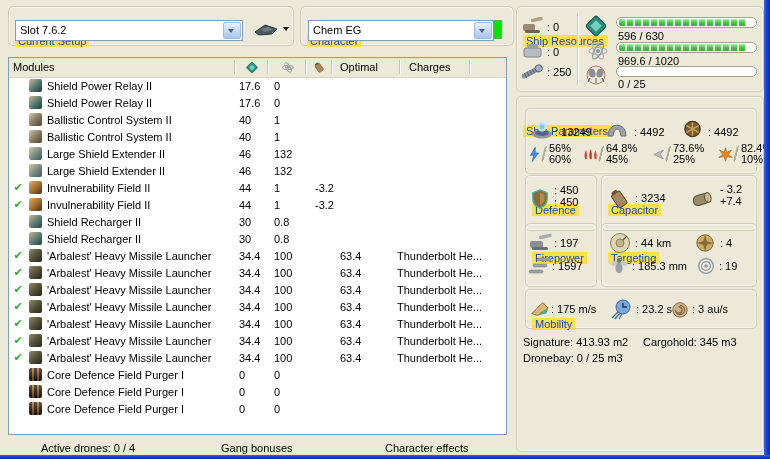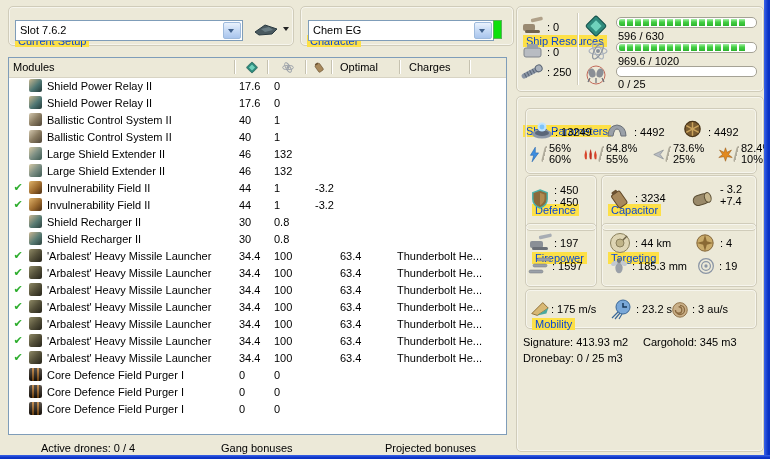--- a/index.html
+++ b/index.html
@@ -183,21 +183,21 @@
       </div>
       <div class="rescell" style="left:56px;top:34px">
         <svg width="16" height="17" viewBox="0 0 20 20">
           <path d="M4 16 Q2 10 5 4 Q7 9 6 16 Z" fill="#d8442a"></path>
           <path d="M10 16 Q8 9 11 3 Q13 9 12 16 Z" fill="#c03020"></path>
           <path d="M16 16 Q14 10 17 5 Q19 10 18 16 Z" fill="#d8442a"></path>
         </svg>
         <span class="rdiv"></span>
         <span class="rvals">
           <span>64.8%</span>
-          <span>55%</span>
+          <span>45%</span>
         </span>
       </div>
       <div class="rescell" style="left:124px;top:34px">
         <svg width="15" height="15" viewBox="0 0 20 20">
           <path d="M18 4 L5 10 L18 16 L13.5 10 Z" fill="#b8bcc2" stroke="#80858c" stroke-width=".8"></path>
         </svg>
         <span class="rdiv"></span>
         <span class="rvals">
           <span>73.6%</span>
           <span>25%</span>
@@ -547,17 +547,17 @@
     <span class="c-pg">0</span>
     <span class="c-cap"></span>
     <span class="c-opt"></span>
     <span class="c-chg"></span>
   </div>
       </div>
   </div>
 
   <span class="abs" style="left:41px;top:442px">Active drones: 0 / 4</span>
   <span class="abs" style="left:221px;top:442px">Gang bonuses</span>
-  <span class="abs" style="left:385px;top:442px">Projected bonuses</span>
+  <span class="abs" style="left:385px;top:442px">Character effects</span>
 
   <div class="winb-right"></div>
   <div class="winb-bottom"></div>
 </div>
 
 </body></html>

